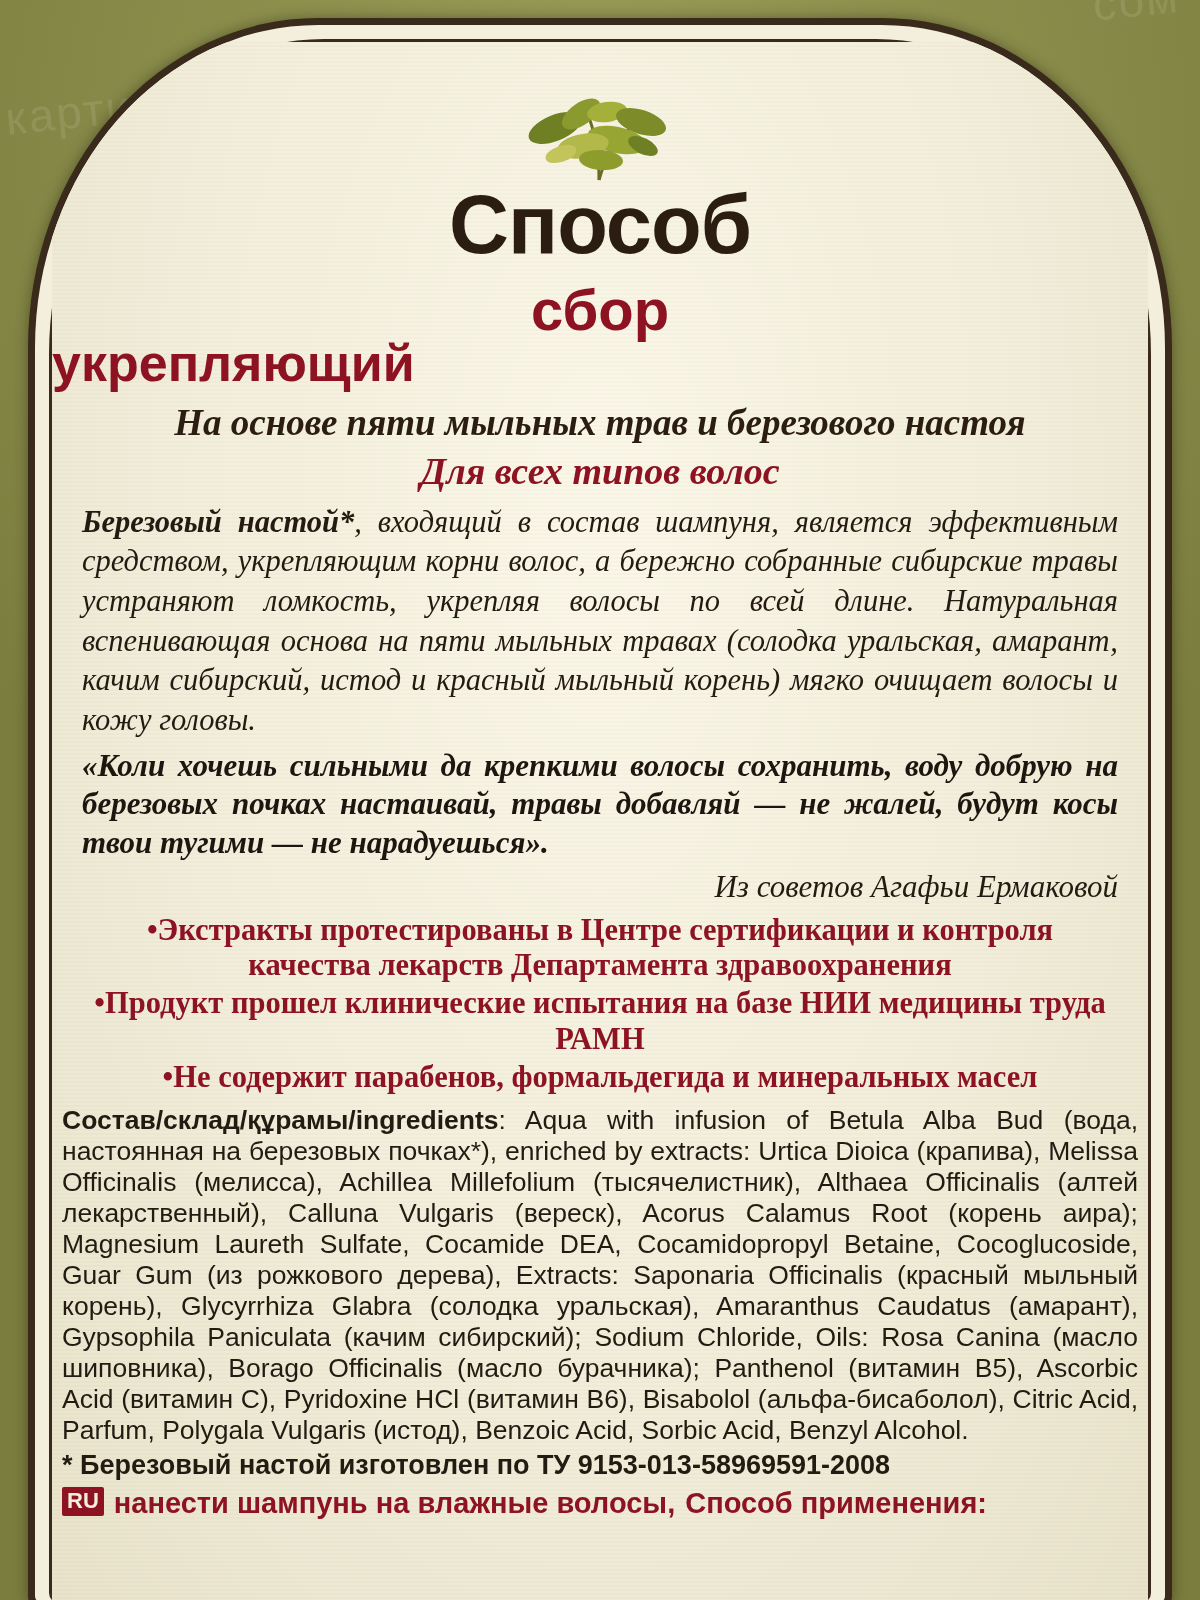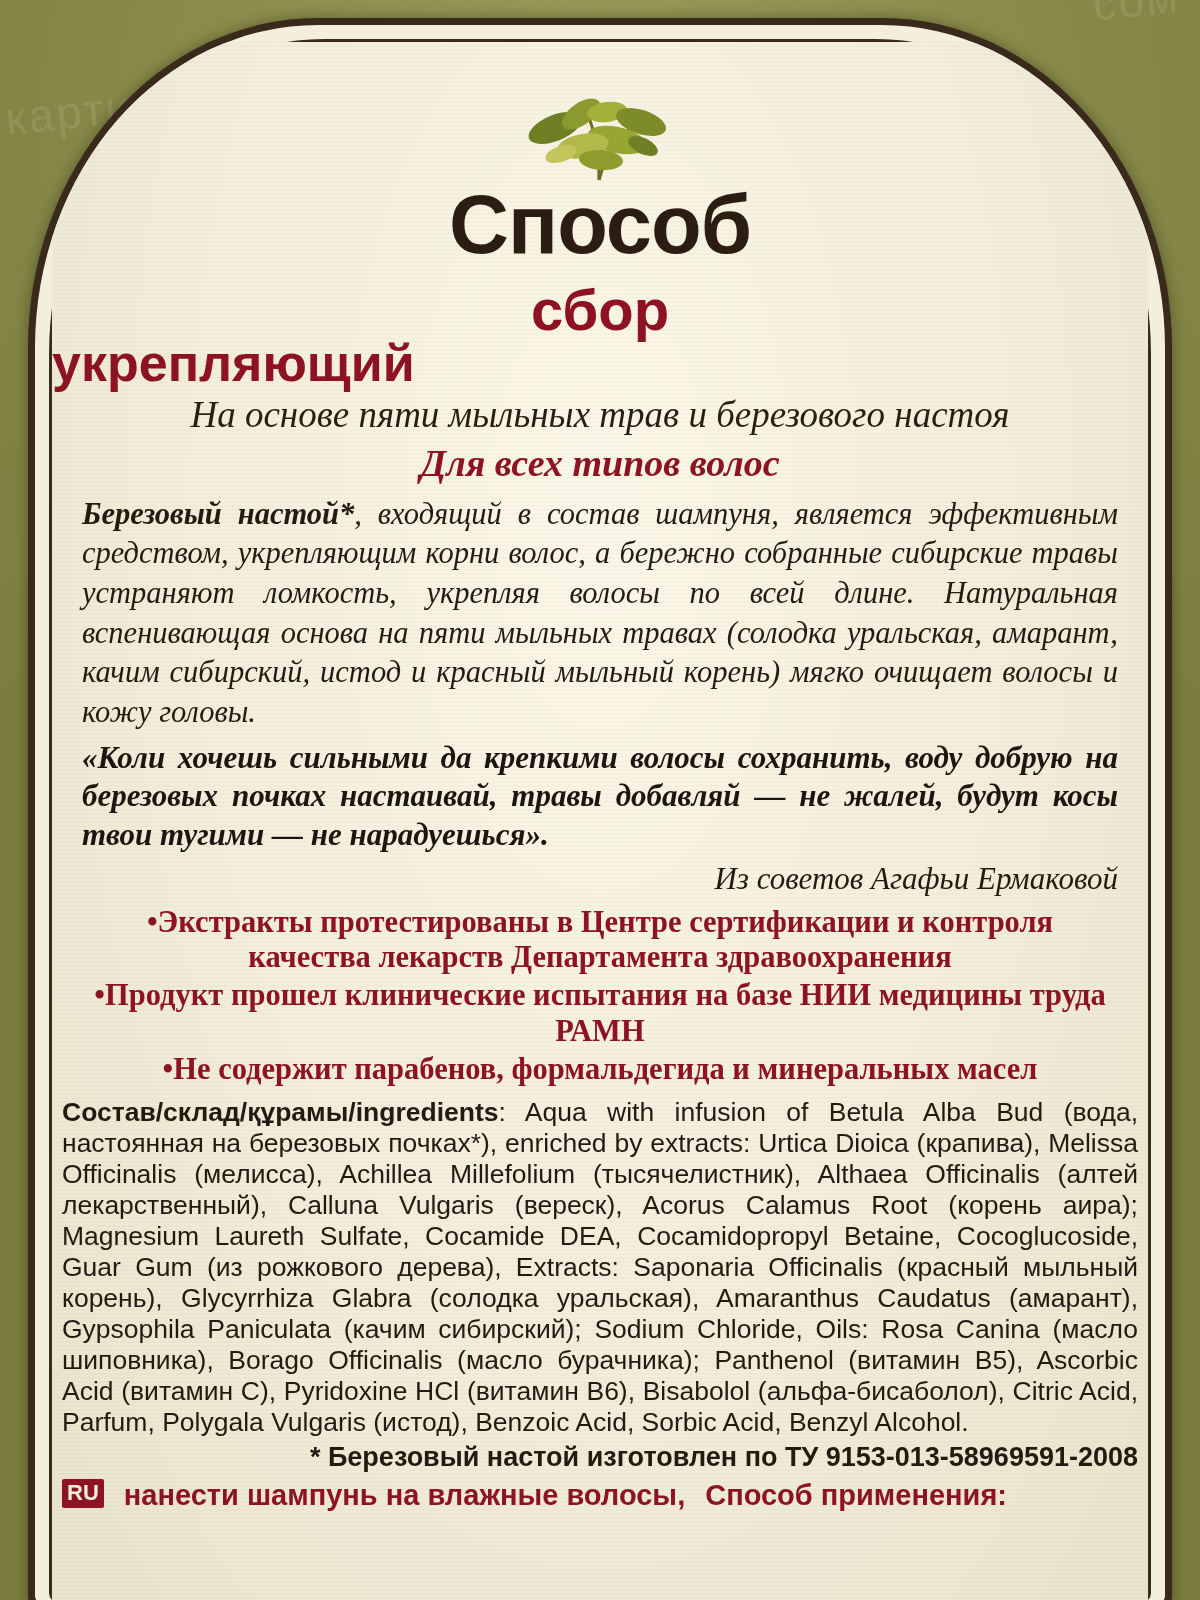--- a/index.html
+++ b/index.html
@@ -84,24 +84,24 @@
     color:#8e1322;
     font-family:"Liberation Sans", sans-serif;
     font-weight:bold;
     font-size:52px;
     line-height:1.02;
     margin-top:-2px;
   }
   .tagline{
     text-align:center;
     color:#2c1d12;
-    font-weight:normal;font-style:italic;
+    font-weight:bold;font-style:italic;
     font-size:37px;
     line-height:1.05;
-    margin-top:6px;
+    margin-top:14px;
     padding:0 60px;
   }
   .hairtype{
     text-align:center;
     color:#8e1322;
     font-weight:bold;font-style:italic;
     font-size:38px;
     margin-top:6px;
   }
 
@@ -157,30 +157,29 @@
     color:#231a12;
   }
   .ingredients b{font-weight:bold;}
   .tu{
     margin-top:4px;
     padding:0 10px;
     font-family:"Liberation Sans", sans-serif;
     font-weight:bold;
     font-size:27px;
     color:#231a12;
-    text-align:right;
   }
   .usage{
     margin-top:6px;
     padding:0 10px 0 10px;
     font-family:"Liberation Sans", sans-serif;
     font-weight:bold;
     font-size:29px;
     color:#8e1322;
-    display:flex;align-items:flex-start;gap:20px;
+    display:flex;align-items:flex-start;gap:10px;
     overflow:hidden;
     height:34px;
   }
   .ru-badge{
     background:#8e1322;color:#f3efdc;
     font-size:22px;font-weight:bold;
     padding:1px 5px;border-radius:2px;
     line-height:1.2;
     font-family:"Liberation Sans", sans-serif;
     flex:0 0 auto;

